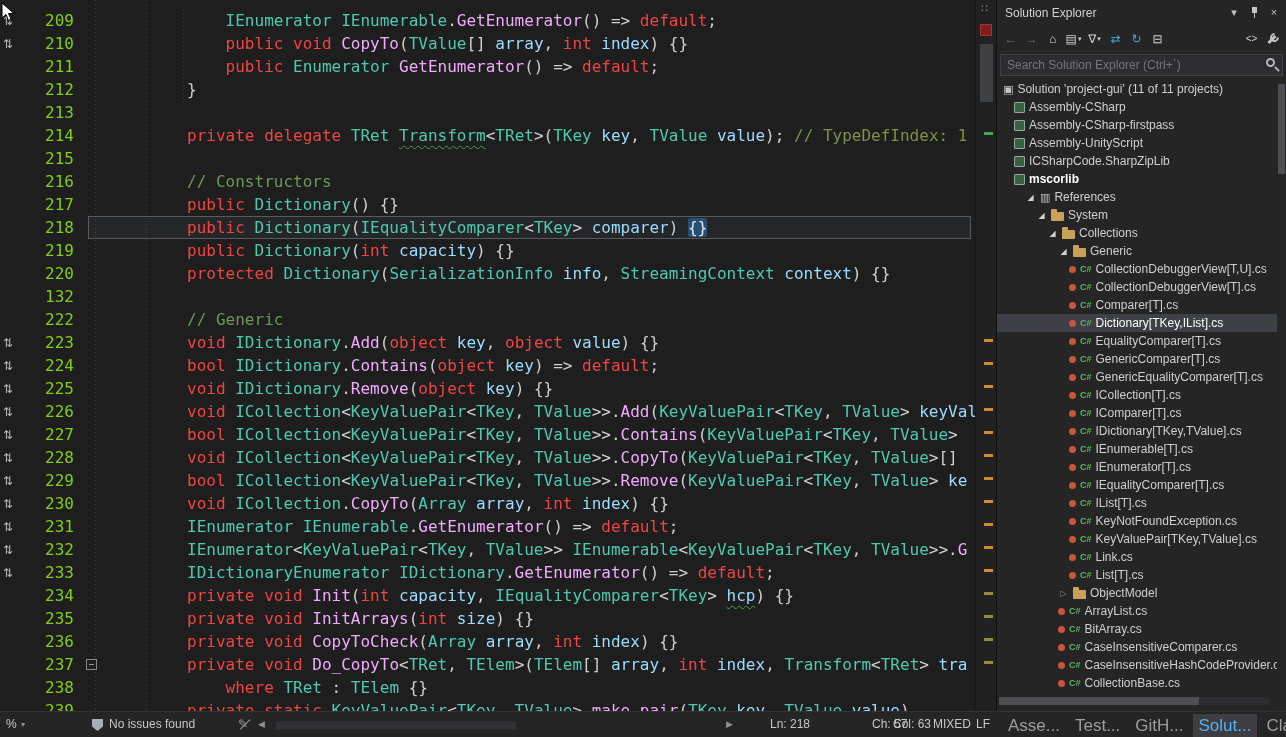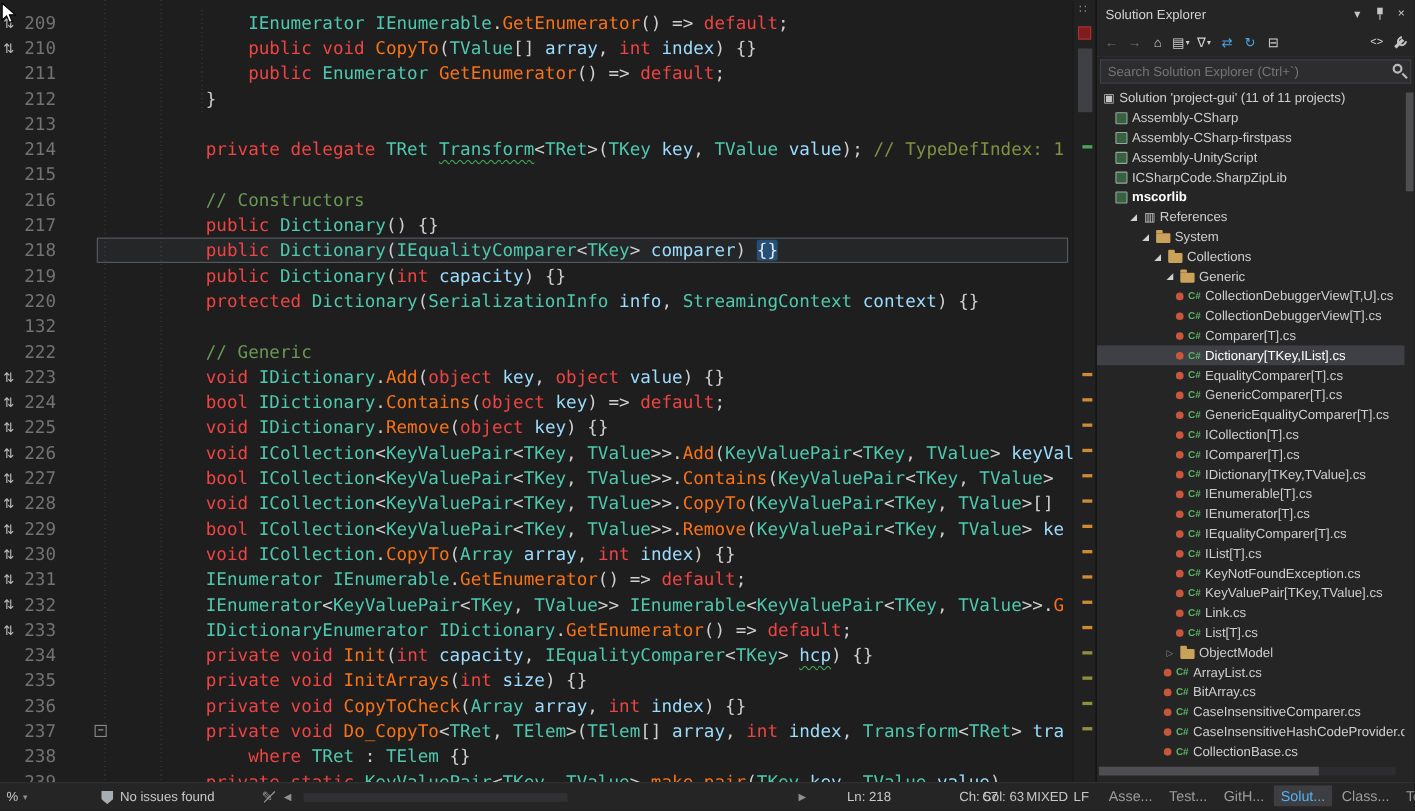--- a/index.html
+++ b/index.html
@@ -12,27 +12,27 @@
     font-family:"DejaVu Sans Mono",monospace;font-size:16px;line-height:23px;background:#1e1e1e}
   .guide{position:absolute;top:0;bottom:0;width:1px;
     background:repeating-linear-gradient(to bottom,#3b3b3b 0 1px,transparent 1px 4px)}
   #g1{left:95px}#g2{left:146px}#g3{left:183px;top:9px;height:94px;bottom:auto}
   #code-lines{position:absolute;left:0;top:0;right:0;padding-top:9px}
   .row{position:relative;height:23px;white-space:pre}
   .curbox{position:absolute;left:88px;right:4px;top:0;bottom:0;border:1px solid #565c61;
     background:rgba(140,160,180,.07);z-index:0}
   .gico{position:absolute;left:3px;top:1px;font-size:12px;color:#bcbcbc;
     font-family:"DejaVu Sans",sans-serif;z-index:1}
-  .lnum{position:absolute;left:22px;width:52px;color:#737373;z-index:1}
+  .lnum{position:absolute;left:22px;width:52px;text-align:right;color:#84cc16;z-index:1}
   .foldm{position:absolute;left:86px;top:6px;width:11px;height:11px;border:1px solid #8a8a8a;
     color:#c8c8c8;font-size:9px;line-height:9px;text-align:center;background:#1e1e1e;z-index:2}
   .codetxt{position:absolute;left:110px;top:0;z-index:1}
   #editor .k{color:#ef4444}
   #editor .t{color:#4ec9b0}
-  #editor .m{color:#f97316}
+  #editor .m{color:#f0abfc}
   #editor .p{color:#9cdcfe}
   #editor .pl{color:#cfcfcf}
   #editor .c{color:#6a9955}
   #editor .c2{color:#7f9143}
   #editor .tsq{color:#4ec9b0;text-decoration:underline;text-decoration-style:wavy;
     text-decoration-color:#3da256;text-decoration-thickness:1px;text-underline-offset:4px}
   #editor .psq{color:#9cdcfe;text-decoration:underline;text-decoration-style:wavy;
     text-decoration-color:#3da256;text-decoration-thickness:1px;text-underline-offset:4px}
   #editor .sel{background:#264f78;color:#e8e8e8;border-radius:2px}
 
@@ -104,21 +104,21 @@
     clip-path:polygon(0 0,100% 0,100% 62%,50% 100%,0 62%)}
   #sb-msg{left:109px}
   #sb-pen{position:absolute;left:238px;top:5px;width:14px;height:14px;color:#9a9a9a;font-size:12px}
   #sb-pen .slash{position:absolute;left:0;top:7px;width:14px;height:1px;background:#9a9a9a;
     transform:rotate(-45deg)}
   #hs-left{left:258px;font-size:9px;color:#8f8f8f}
   #hs-thumb{position:absolute;left:276px;top:9px;width:240px;height:8px;background:#313134}
   #hs-right{left:726px;font-size:9px;color:#8f8f8f}
   #sb-ln{left:770px}#sb-ch{left:872px}#sb-col{left:893px}#sb-mix{left:933px}#sb-eol{left:976px}
   #tool-tabs{position:absolute;left:1002px;top:714px;display:flex;gap:3px;align-items:center}
-  .ttab{padding:2px 6px;font-size:13px;color:#9d9d9d}
+  .ttab{padding:2px 6px;font-size:17px;color:#9d9d9d}
   .ttab.active{background:#3e3e42;color:#53b1f0}
 
   
   #cursor{position:absolute;left:1px;top:2px;z-index:99}
 </style>
 </head>
 <body>
 
 <div id="topline"></div>
 

